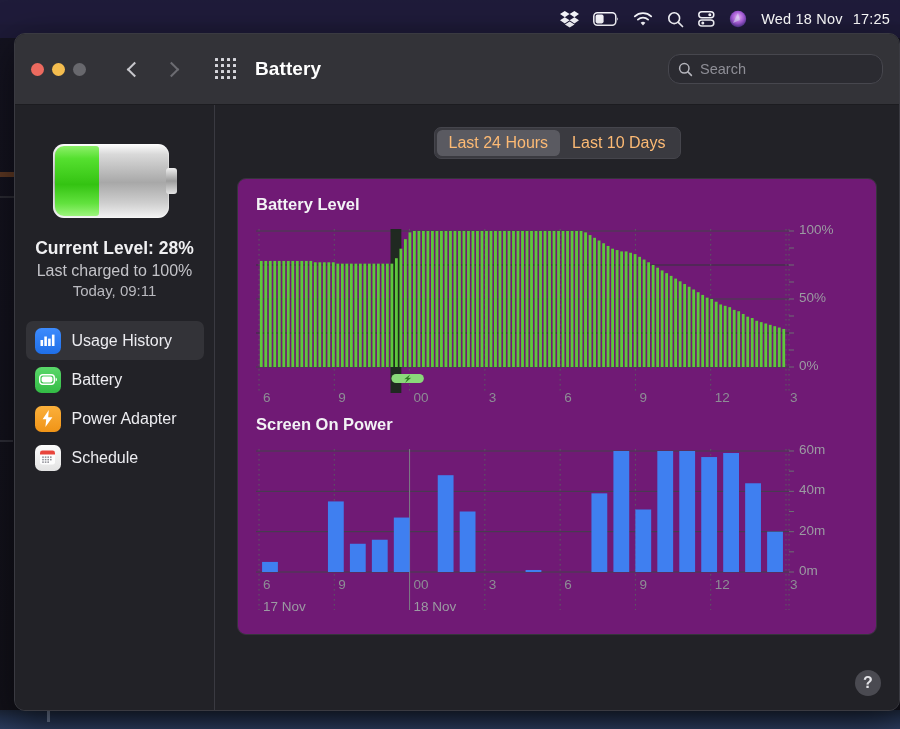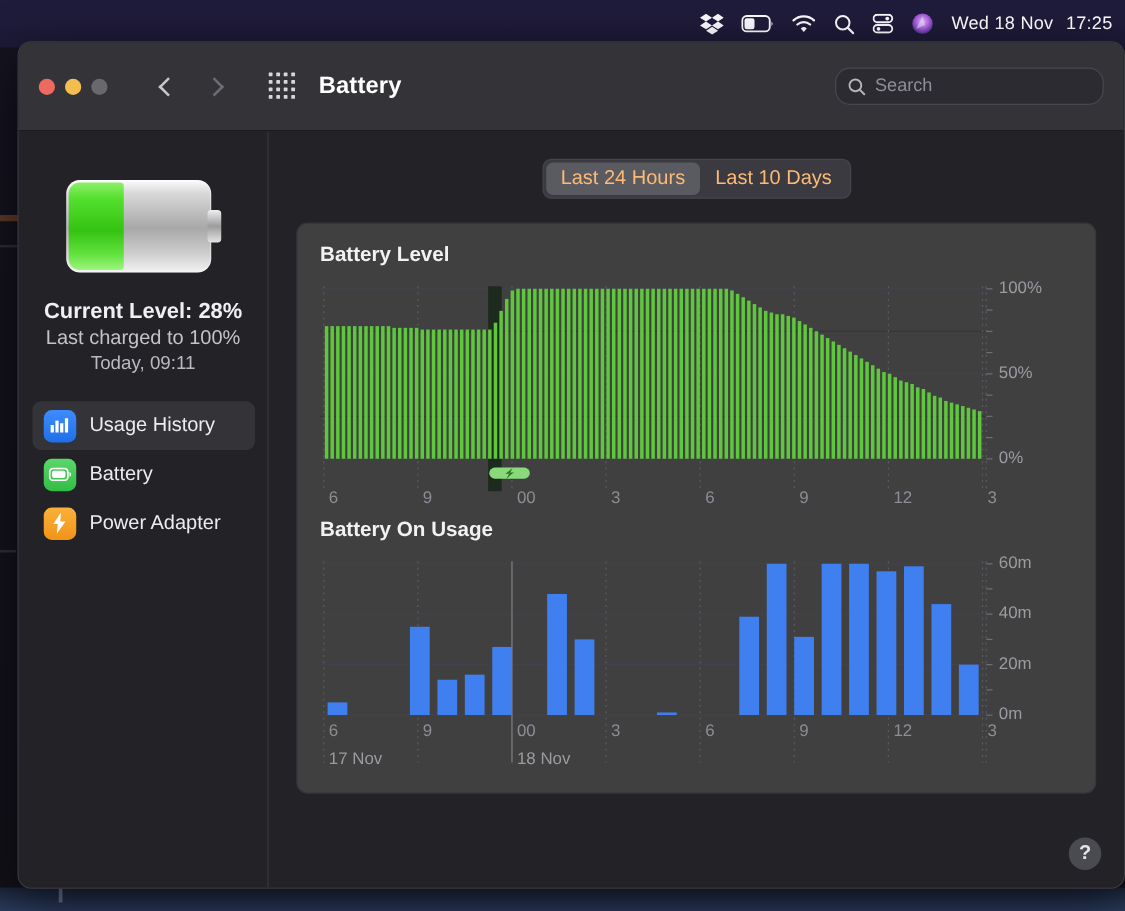--- a/index.html
+++ b/index.html
@@ -172,21 +172,21 @@
     border: 1px solid #45454c;
   }
   .seg {
     font-size: 16px; color: #fdba74; padding: 4px 12px; border-radius: 5.5px;
   }
   .seg.on { background: #5a5a61; }
 
   .panel {
     margin-top: 19px;
     height: 457px;
-    background: #404040;
+    background: #701a75;
     border: 1px solid #35353b;
     border-radius: 9px;
     padding: 16px 18px 10px 18px;
     position: relative;
   }
   .ctitle { font-size: 16.5px; font-weight: bold; color: #f2f2f5; }
 
   .chart { position: relative; }
   .ylab {
     position: absolute; font-size: 13.5px; color: #9b9ba2;
@@ -347,20 +347,42 @@
             </span>
             <span class="lbl">Battery</span>
           </div>
           <div class="sb-item">
             <span class="appicon ic-power">
               <svg width="11" height="17" viewBox="0 0 11 17">
                 <path d="M6.8 0L0.6 9.2h3.6L3.4 17 10.4 7.2H6.2z" fill="#fff"></path>
               </svg>
             </span>
             <span class="lbl">Power Adapter</span>
+          </div>
+          <div class="sb-item">
+            <span class="appicon ic-sched">
+              <svg width="19" height="19" viewBox="0 0 19 19">
+                <rect x="2" y="2.6" width="15" height="14" rx="2.4" fill="#fdfdfd"></rect>
+                <path d="M2 5a2.4 2.4 0 012.4-2.4h10.2A2.4 2.4 0 0117 5v1.6H2z" fill="#e8453c"></path>
+                <g fill="#8d8d95">
+                  <rect x="4.2" y="8.4" width="1.6" height="1.5"></rect>
+                  <rect x="6.8" y="8.4" width="1.6" height="1.5"></rect>
+                  <rect x="9.4" y="8.4" width="1.6" height="1.5"></rect>
+                  <rect x="12" y="8.4" width="1.6" height="1.5"></rect>
+                  <rect x="4.2" y="10.9" width="1.6" height="1.5"></rect>
+                  <rect x="6.8" y="10.9" width="1.6" height="1.5"></rect>
+                  <rect x="9.4" y="10.9" width="1.6" height="1.5"></rect>
+                  <rect x="12" y="10.9" width="1.6" height="1.5"></rect>
+                  <rect x="4.2" y="13.4" width="1.6" height="1.5"></rect>
+                  <rect x="6.8" y="13.4" width="1.6" height="1.5"></rect>
+                  <rect x="9.4" y="13.4" width="1.6" height="1.5"></rect>
+                </g>
+              </svg>
+            </span>
+            <span class="lbl">Schedule</span>
           </div>
         </div>
       </div>
 
       <div class="content">
 
         <div class="segwrap">
           <div class="segment">
             <div class="seg on">Last 24 Hours</div>
             <div class="seg">Last 10 Days</div>
@@ -508,21 +530,21 @@
                 <line x1="533" x2="538" y1="127" y2="127" stroke="#6d6d75" stroke-width="1"></line>
                 <line x1="533" x2="538" y1="110" y2="110" stroke="#6d6d75" stroke-width="1"></line>
                 <line x1="533" x2="538" y1="93" y2="93" stroke="#6d6d75" stroke-width="1"></line>
                 <line x1="533" x2="538" y1="76" y2="76" stroke="#6d6d75" stroke-width="1"></line>
                 <line x1="533" x2="538" y1="59" y2="59" stroke="#6d6d75" stroke-width="1"></line>
                 <line x1="533" x2="538" y1="42" y2="42" stroke="#6d6d75" stroke-width="1"></line>
                 <line x1="533" x2="538" y1="25" y2="25" stroke="#6d6d75" stroke-width="1"></line>
                 <line x1="533" x2="538" y1="8" y2="8" stroke="#6d6d75" stroke-width="1"></line>
               </svg><div class="ylab" style="left: 543px; top: 135px;">0%</div><div class="ylab" style="left: 543px; top: 67px;">50%</div><div class="ylab" style="left: 543px; top: -1px;">100%</div><div class="xlab" style="left: 7px; top: 167px;">6</div><div class="xlab" style="left: 82.2857px; top: 167px;">9</div><div class="xlab" style="left: 157.571px; top: 167px;">00</div><div class="xlab" style="left: 232.857px; top: 167px;">3</div><div class="xlab" style="left: 308.143px; top: 167px;">6</div><div class="xlab" style="left: 383.429px; top: 167px;">9</div><div class="xlab" style="left: 458.714px; top: 167px;">12</div><div class="xlab" style="left: 534px; top: 167px;">3</div></div>
 
-          <div class="ctitle" style="margin-top:14px;">Battery On Usage</div>
+          <div class="ctitle" style="margin-top:14px;">Screen On Power</div>
           <div id="chart2" class="chart" style="height:175px;margin-top:9px;"><svg width="588" height="175">
                 <line x1="0" x2="533" y1="129" y2="129" stroke="#42424a" stroke-width="1"></line>
                 <line x1="0" x2="533" y1="88.66666666666667" y2="88.66666666666667" stroke="#42424a" stroke-width="1"></line>
                 <line x1="0" x2="533" y1="48.33333333333334" y2="48.33333333333334" stroke="#42424a" stroke-width="1"></line>
                 <line x1="0" x2="533" y1="8" y2="8" stroke="#42424a" stroke-width="1"></line>
                 <line x1="3" x2="3" y1="6" y2="167" stroke="#5a5a62" stroke-width="1" stroke-dasharray="1.6 3.4"></line>
                 <line x1="78.28571428571428" x2="78.28571428571428" y1="6" y2="167" stroke="#5a5a62" stroke-width="1" stroke-dasharray="1.6 3.4"></line>
                 <line x1="153.57142857142856" x2="153.57142857142856" y1="6" y2="167" stroke="#7d7d86" stroke-width="1" stroke-dasharray="none"></line>
                 <line x1="228.85714285714283" x2="228.85714285714283" y1="6" y2="167" stroke="#5a5a62" stroke-width="1" stroke-dasharray="1.6 3.4"></line>
                 <line x1="304.1428571428571" x2="304.1428571428571" y1="6" y2="167" stroke="#5a5a62" stroke-width="1" stroke-dasharray="1.6 3.4"></line>

